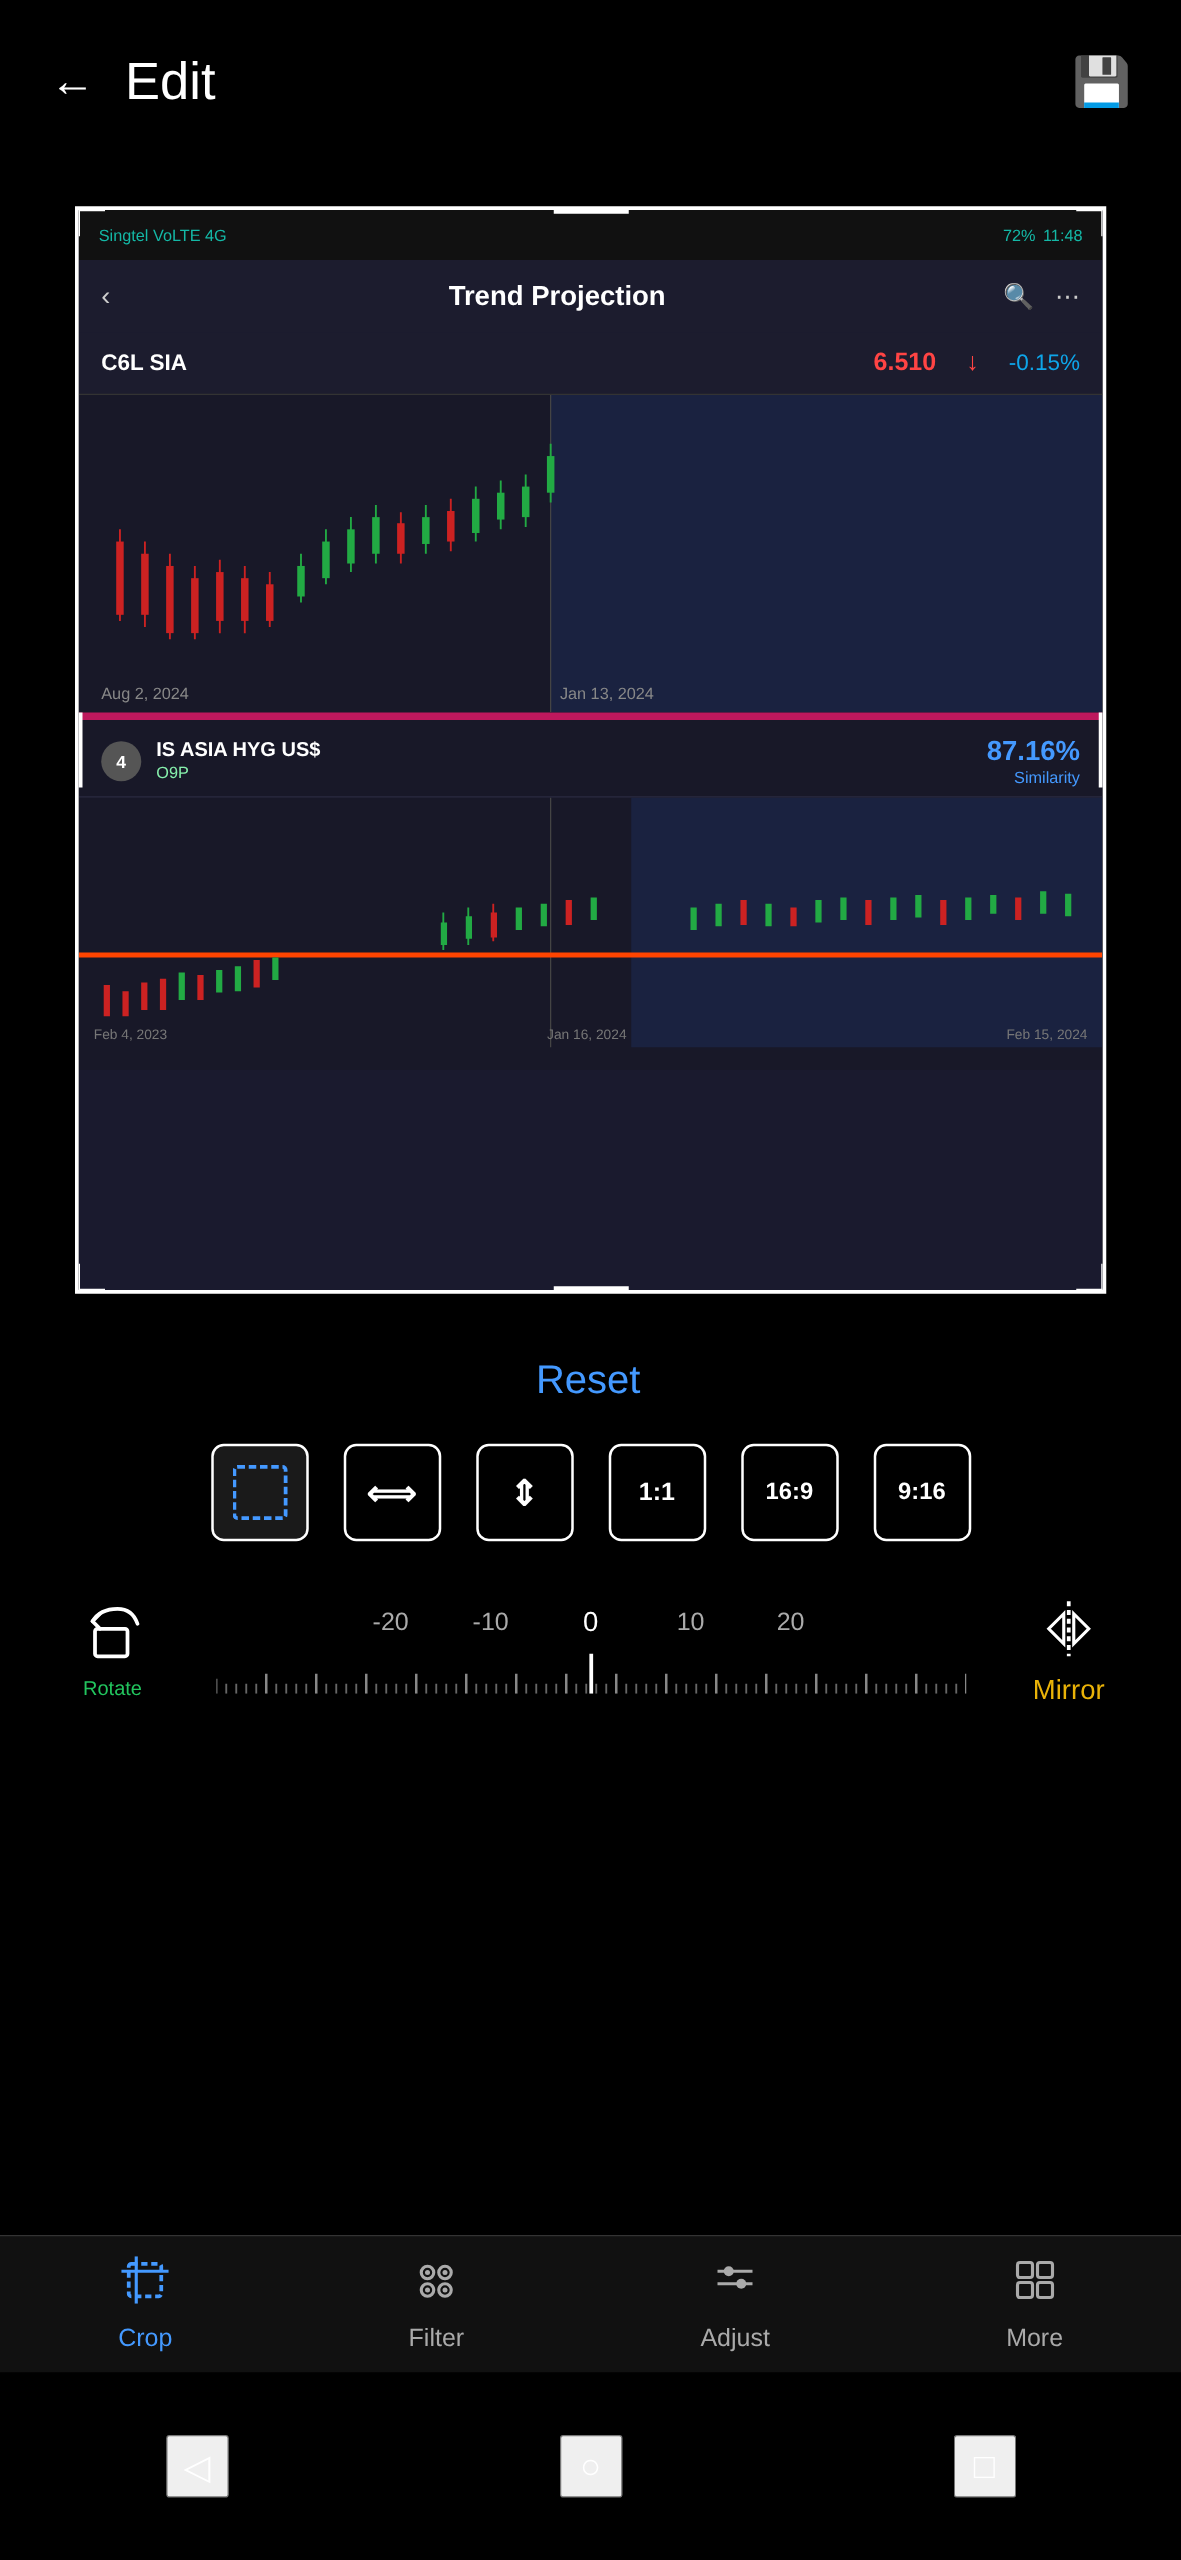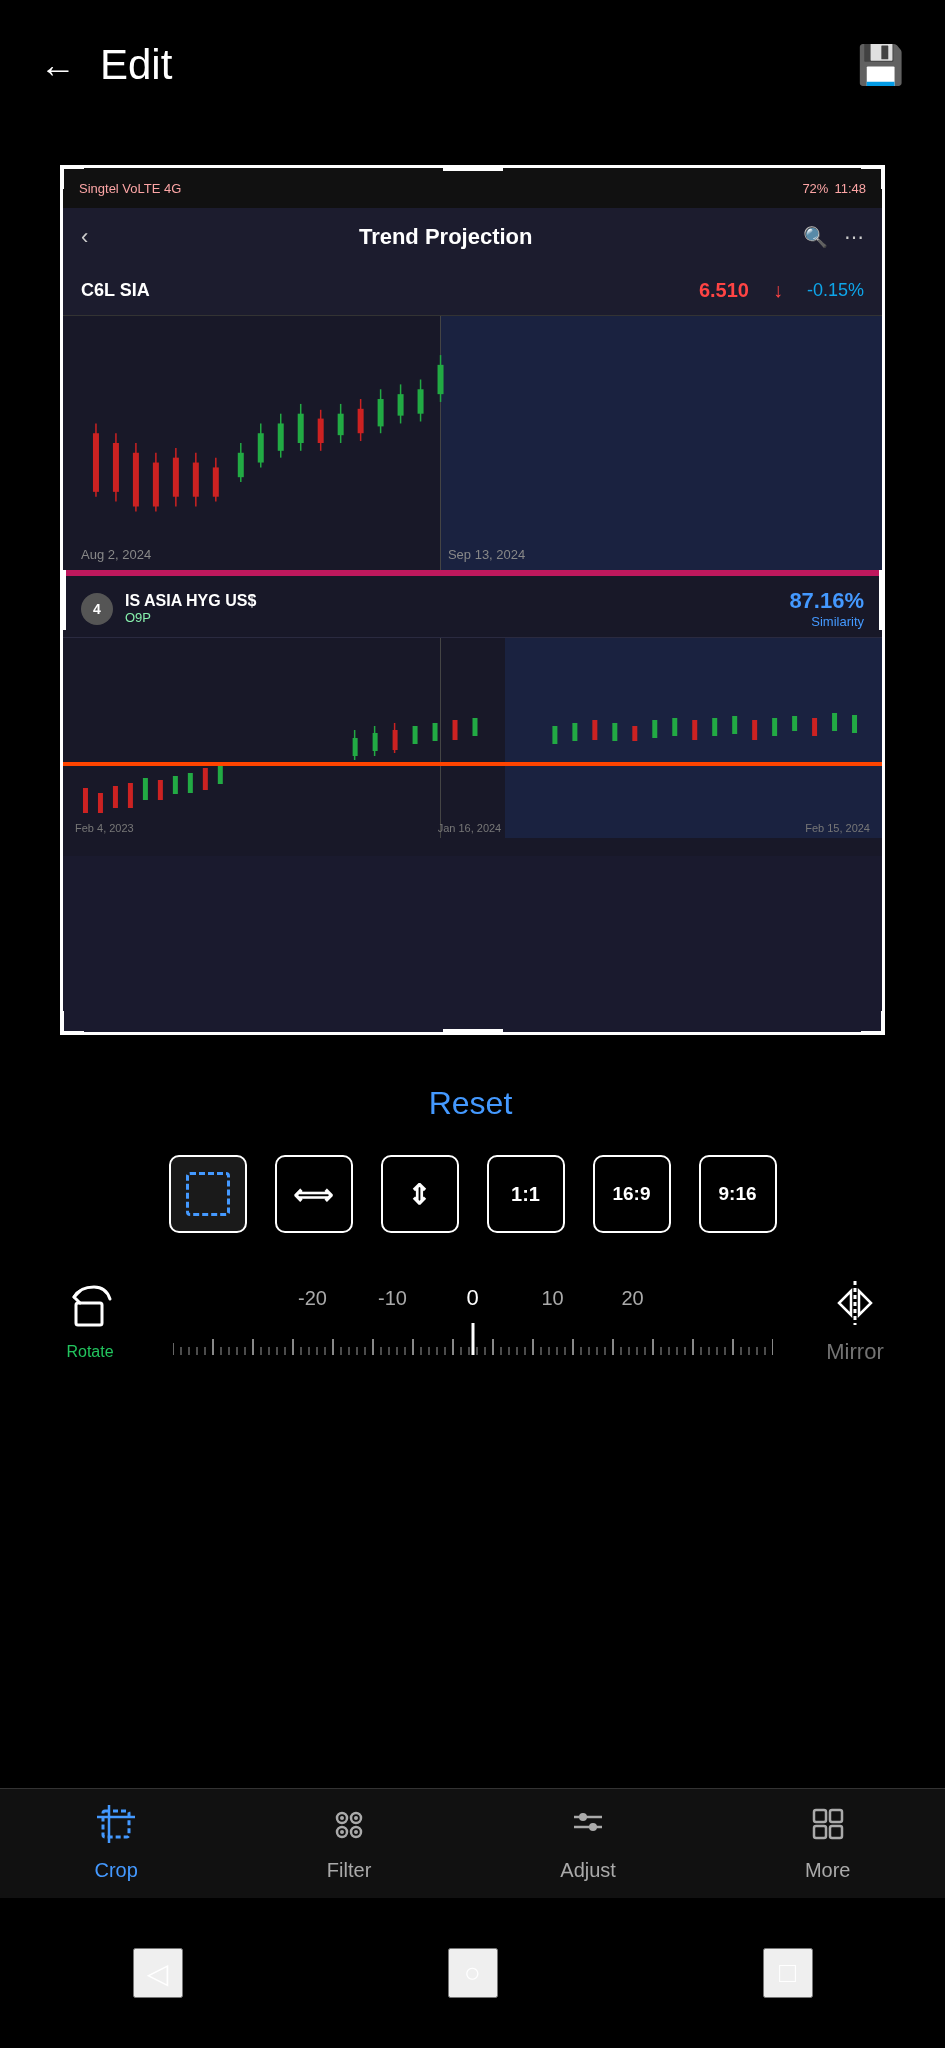--- a/index.html
+++ b/index.html
@@ -96,21 +96,21 @@
 
     
     .status-bar {
       background: #111;
       height: 40px;
       display: flex;
       align-items: center;
       justify-content: space-between;
       padding: 0 16px;
       font-size: 14px;
-      color: #fca5a5;
+      color: #14b8a6;
     }
     .status-left { font-size: 13px; }
     .status-right { display: flex; align-items: center; gap: 6px; font-size: 13px; }
 
     
     .app-header {
       background: #1c1c2e;
       height: 58px;
       display: flex;
       align-items: center;
@@ -379,21 +379,21 @@
       gap: 8px;
       width: 120px;
     }
     .mirror-icon {
       width: 56px; height: 56px;
       display: flex; align-items: center; justify-content: center;
       color: #fff;
       font-size: 30px;
     }
     .mirror-label {
-      color: #737373;
+      color: #eab308;
       font-size: 22px;
     }
 
     
     .bottom-nav {
       position: absolute;
       bottom: 150px;
       left: 0; right: 0;
       height: 110px;
       background: #111;
@@ -528,21 +528,21 @@
         <line x1="318" y1="75" x2="318" y2="120" stroke="#22aa44" stroke-width="1.5"></line>
         <rect x="335" y="80" width="6" height="22" fill="#22aa44"></rect>
         <line x1="338" y1="70" x2="338" y2="110" stroke="#22aa44" stroke-width="1.5"></line>
         <rect x="355" y="75" width="6" height="25" fill="#22aa44"></rect>
         <line x1="358" y1="65" x2="358" y2="108" stroke="#22aa44" stroke-width="1.5"></line>
         <rect x="375" y="50" width="6" height="30" fill="#22aa44"></rect>
         <line x1="378" y1="40" x2="378" y2="88" stroke="#22aa44" stroke-width="1.5"></line>
       </svg>
 
       <span class="chart-date-left">Aug 2, 2024</span>
-      <span class="chart-date-right">Sep 13, 2024</span>
+      <span class="chart-date-right">Jan 13, 2024</span>
     </div>
 
     <div class="similarity-section">
       <div class="similarity-header">
         <div class="sim-left">
           <div class="sim-badge">4</div>
           <div>
             <div class="sim-name">IS ASIA HYG US$</div>
             <div class="sim-code">O9P</div>
           </div>

